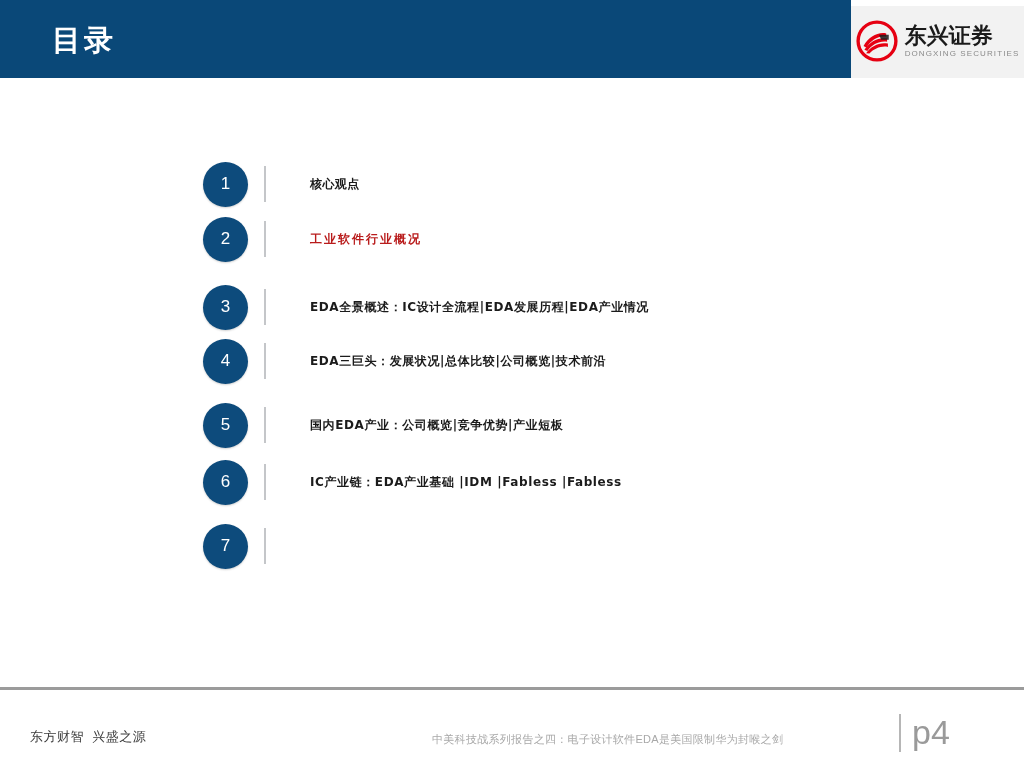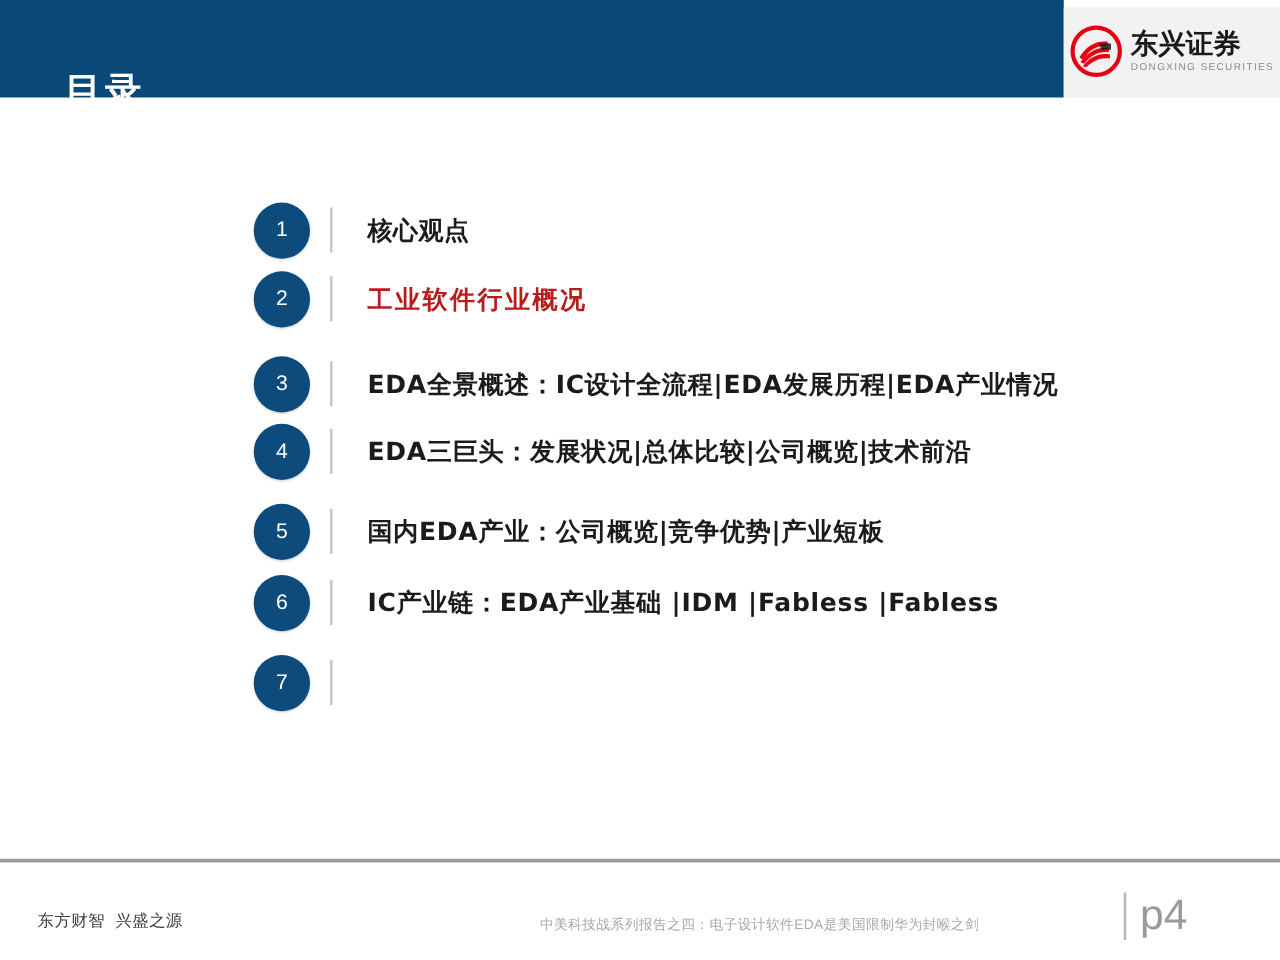--- a/index.html
+++ b/index.html
@@ -34,21 +34,20 @@
   #header-title {
     position: absolute;
     left: 52px;
     top: 23px;
     font-family: "DejaVu Sans", sans-serif;
     font-size: 29px;
     font-weight: bold;
     color: #ffffff;
     letter-spacing: 3px;
     line-height: 34px;
-    margin-top: 32px;
   }
   #logo-panel {
     position: absolute;
     left: 851px;
     top: 6px;
     width: 173px;
     height: 72px;
     background: #f2f2f2;
     display: flex;
     align-items: center;
@@ -118,23 +117,23 @@
     box-shadow: 0 1px 2px rgba(0,0,0,0.18);
   }
   .toc-divider {
     width: 2px;
     height: 36px;
     background: #c4c6c9;
     margin-left: 16px;
     flex: 0 0 2px;
   }
   .toc-label {
-    margin-left: 28px;
+    margin-left: 44px;
     font-family: "DejaVu Sans", "Liberation Sans", sans-serif;
-    font-size: 20px;
+    font-size: 12px;
     font-weight: bold;
     color: #1b1b1b;
     white-space: nowrap;
     letter-spacing: 0.4px;
   }
   .toc-label.accent {
     color: #b91c1c;
     letter-spacing: 2px;
   }
   .toc-label.wide {

